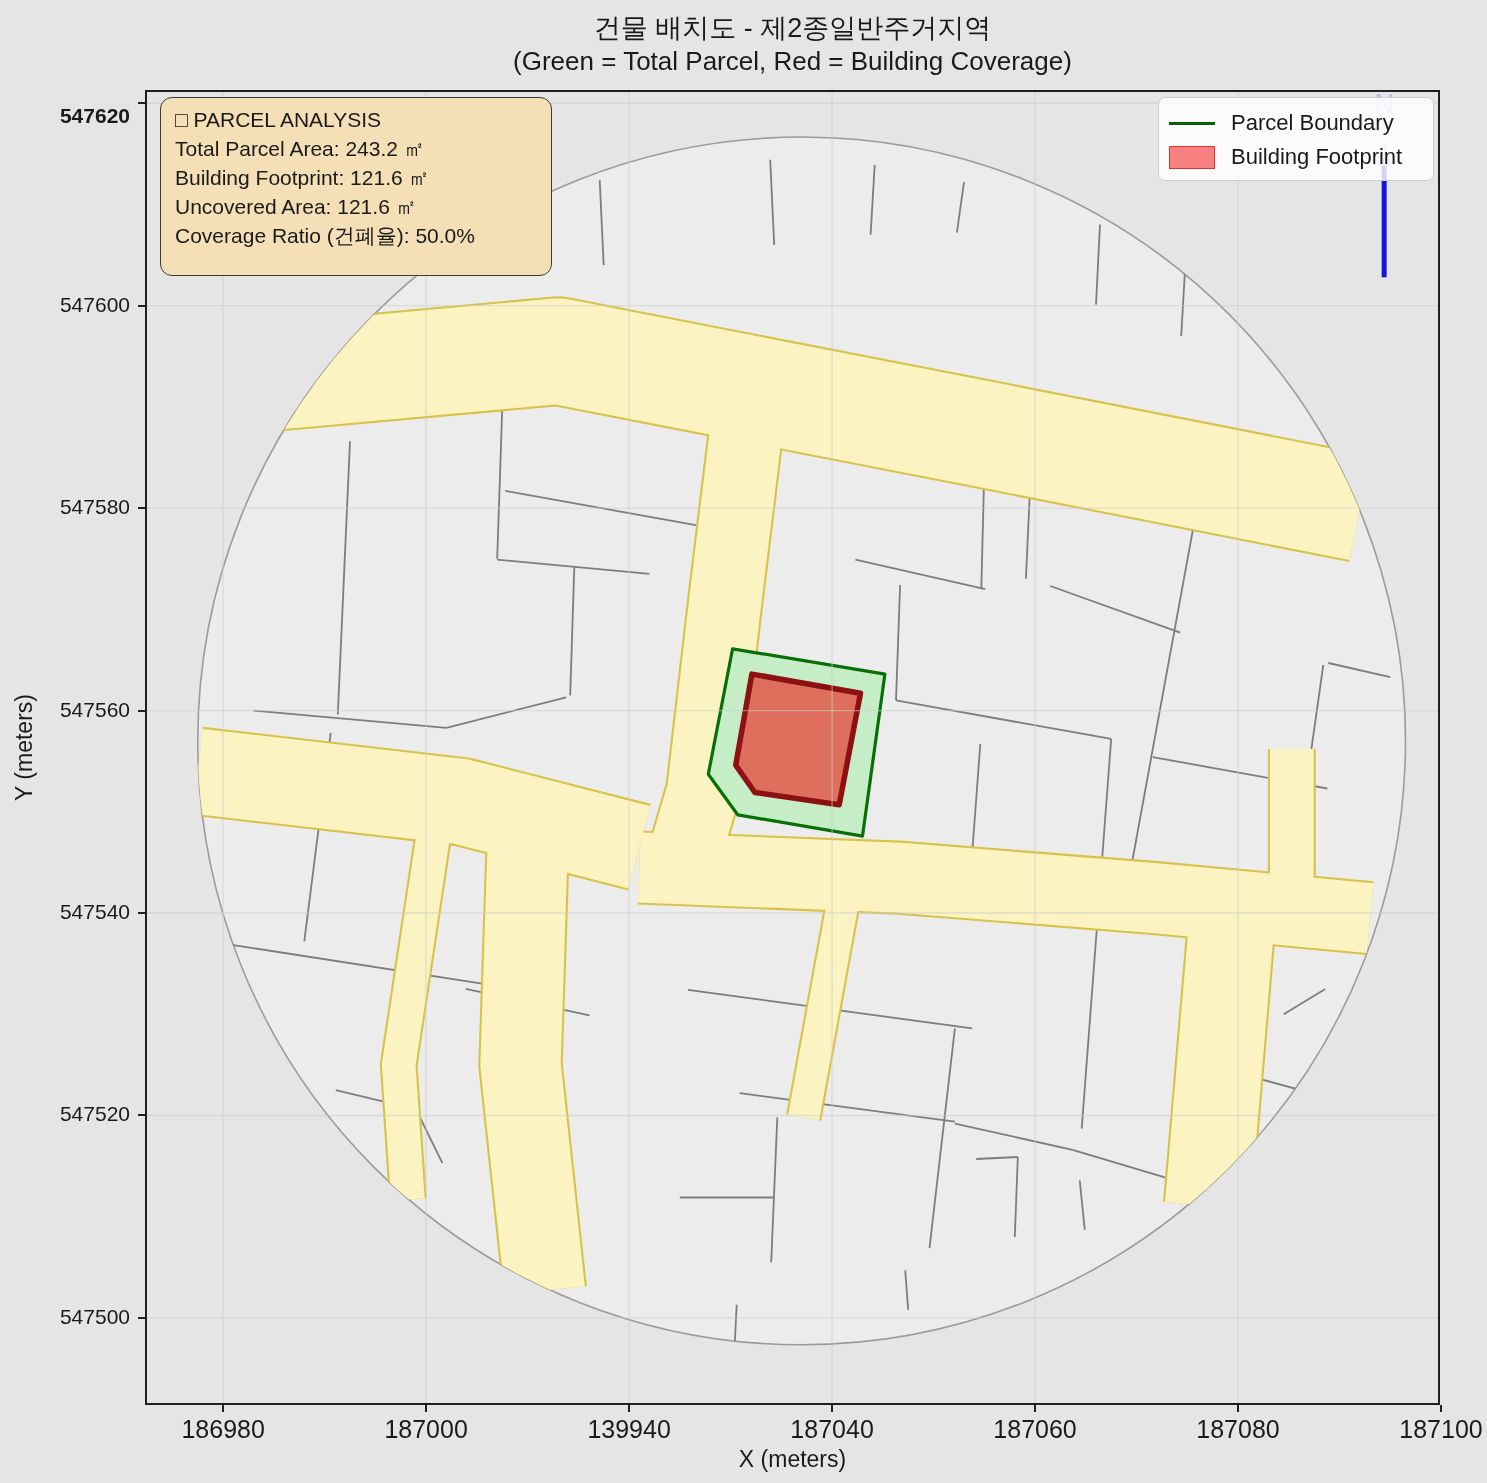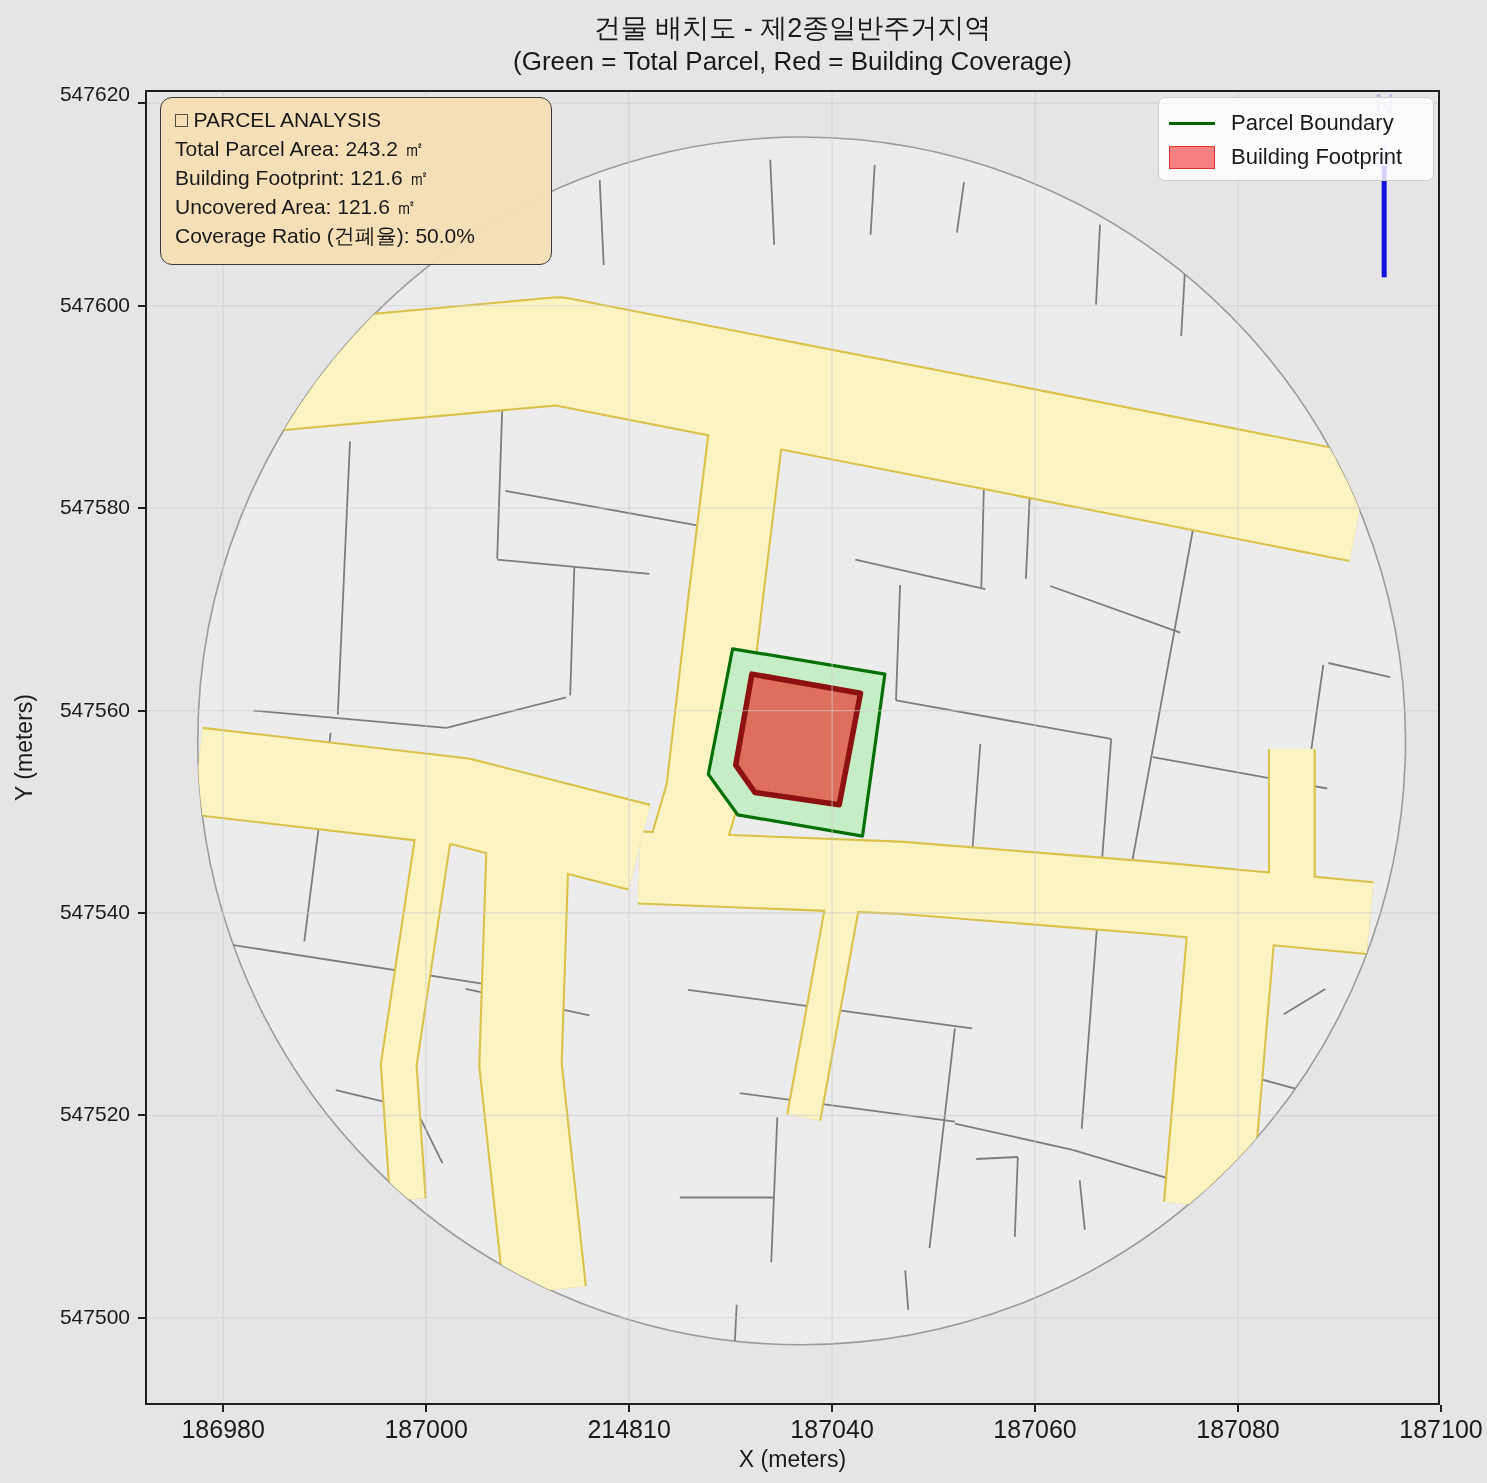--- a/index.html
+++ b/index.html
@@ -12,21 +12,21 @@
   .spines{position:absolute;left:145px;top:90px;width:1295px;height:1315px;
           border:2px solid #1f1f1f;box-sizing:border-box;pointer-events:none;}
   svg.map{position:absolute;left:0;top:0;width:1295px;height:1315px;}
   .tick-mark{position:absolute;background:#1f1f1f;}
   .x-tick-label{position:absolute;width:120px;margin-left:-60px;text-align:center;font-size:25px;}
   .y-tick-label{position:absolute;left:22px;width:108px;text-align:right;font-size:21px;}
   .x-axis-label{position:absolute;left:145px;top:1446px;width:1295px;text-align:center;font-size:23px;}
   .y-axis-label{position:absolute;left:-76px;top:734px;width:200px;text-align:center;font-size:23px;
                 transform:rotate(-90deg);}
   .infobox{position:absolute;left:15px;top:7px;width:362px;border-radius:12px;
-           padding:7px 14px 14px 14px;font-size:21px;line-height:29px;}
+           padding:7px 14px 25px 14px;font-size:21px;line-height:29px;}
   .infobox .ib-title{white-space:nowrap;}
   .legend{position:absolute;left:1013px;top:7px;width:276px;height:84px;border-radius:7px;
           background:rgba(255,255,255,0.82);border:1.5px solid #cfcfcf;box-sizing:border-box;
           padding:8px 10px;}
   .legend-row{display:flex;align-items:center;height:34px;}
   .legend-swatch-line{width:46px;height:0;border-top:3.5px solid #006400;margin-right:16px;}
   .legend-swatch-patch{width:46px;height:23px;margin-right:16px;box-sizing:border-box;}
   .legend-label{font-size:22px;}
 </style>
 </head>
@@ -153,21 +153,21 @@
   </div>
 
   <div class="spines"></div>
 
   <div id="ticks-layer">
       <div class="tick-mark" style="left:222.1465517242525px;top:1405px;width:2px;height:7px;"></div>
       <div class="x-tick-label" style="left:223.1465517242525px;top:1415px;">186980</div>
       <div class="tick-mark" style="left:425.1246081505755px;top:1405px;width:2px;height:7px;"></div>
       <div class="x-tick-label" style="left:426.1246081505755px;top:1415px;">187000</div>
       <div class="tick-mark" style="left:628.1026645768985px;top:1405px;width:2px;height:7px;"></div>
-      <div class="x-tick-label" style="left:629.1026645768985px;top:1415px;">214810</div>
+      <div class="x-tick-label" style="left:629.1026645768985px;top:1415px;">139940</div>
       <div class="tick-mark" style="left:831.0807210032216px;top:1405px;width:2px;height:7px;"></div>
       <div class="x-tick-label" style="left:832.0807210032216px;top:1415px;">187040</div>
       <div class="tick-mark" style="left:1034.0587774295445px;top:1405px;width:2px;height:7px;"></div>
       <div class="x-tick-label" style="left:1035.0587774295445px;top:1415px;">187060</div>
       <div class="tick-mark" style="left:1237.0368338558676px;top:1405px;width:2px;height:7px;"></div>
       <div class="x-tick-label" style="left:1238.0368338558676px;top:1415px;">187080</div>
       <div class="tick-mark" style="left:1440.0148902821907px;top:1405px;width:2px;height:7px;"></div>
       <div class="x-tick-label" style="left:1441.0148902821907px;top:1415px;">187100</div>
       <div class="tick-mark" style="left:138px;top:1316.9407236338157px;width:7px;height:2px;"></div>
       <div class="y-tick-label" style="top:1304.9407236338157px;">547500</div>
@@ -175,19 +175,19 @@
       <div class="y-tick-label" style="top:1102.4772902235363px;">547520</div>
       <div class="tick-mark" style="left:138px;top:912.0138568132569px;width:7px;height:2px;"></div>
       <div class="y-tick-label" style="top:900.0138568132569px;">547540</div>
       <div class="tick-mark" style="left:138px;top:709.5504234029776px;width:7px;height:2px;"></div>
       <div class="y-tick-label" style="top:697.5504234029776px;">547560</div>
       <div class="tick-mark" style="left:138px;top:507.08698999269825px;width:7px;height:2px;"></div>
       <div class="y-tick-label" style="top:495.08698999269825px;">547580</div>
       <div class="tick-mark" style="left:138px;top:304.6235565824189px;width:7px;height:2px;"></div>
       <div class="y-tick-label" style="top:292.6235565824189px;">547600</div>
       <div class="tick-mark" style="left:138px;top:102.16012317213955px;width:7px;height:2px;"></div>
-      <div class="y-tick-label" style="top:82px;">547620</div>
+      <div class="y-tick-label" style="top:104px;font-weight:bold;">547620</div>
     </div>
 
   <div class="x-axis-label">X (meters)</div>
   <div class="y-axis-label">Y (meters)</div>
 
 </div>
 
 </body></html>

